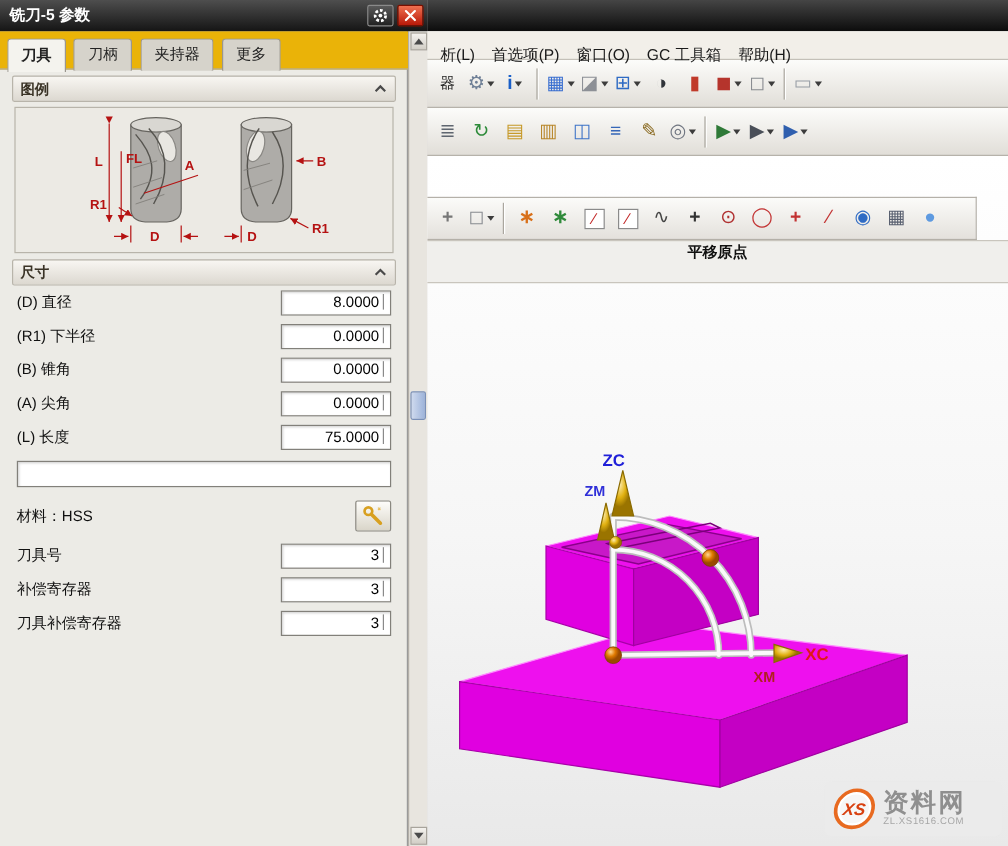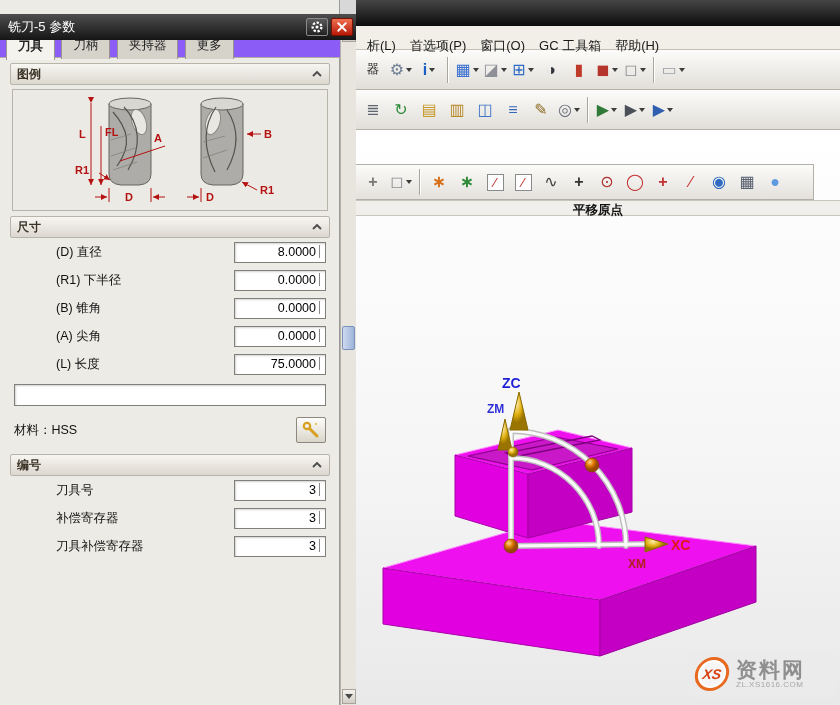--- a/index.html
+++ b/index.html
@@ -1,46 +1,46 @@
 <!DOCTYPE html>
 <html><head>
 <meta charset="utf-8">
 <style>
   * { box-sizing: border-box; margin: 0; padding: 0; }
   html,body { width:840px; height:705px; overflow:hidden; }
   body { position:relative; font-family:"Liberation Sans", sans-serif; background:#d8d8d8; }
 
   
   .dialog { position:absolute; left:0; top:0; width:340px; height:705px; background:#ecebe6; border-right:1px solid #9a9a9a; }
-  .dlg-title { position:absolute; left:0; top:14px; width:356px; height:26px; z-index:20;
+  .dlg-title { position:absolute; left:0; top:0; width:356px; height:26px; z-index:20;
     background:linear-gradient(#4e4e4e,#151515); color:#fff; display:flex; align-items:center;
-    font-size:13px; font-weight:normal; padding-left:8px; }
+    font-size:13px; font-weight:bold; padding-left:8px; }
   .dlg-title .spacer { flex:1; }
   .win-btn { width:22px; height:18px; margin-right:3px; display:flex; align-items:center; justify-content:center;
     border:1px solid #8a8a8a; border-radius:2px; cursor:pointer; }
   .gear-btn { background:linear-gradient(#5a5a5a,#222); }
   .close-btn { background:linear-gradient(#f07050,#b81808); border-color:#7a1000; }
 
-  .dlg-tabs { position:absolute; left:0; top:26px; width:340px; height:32px; background:#8b5cf6;
+  .dlg-tabs { position:absolute; left:0; top:26px; width:340px; height:32px; background:#eab308;
     border-bottom:1px solid #b0aca4; padding:5px 0 0 6px; z-index:5; }
   .tab { display:inline-block; padding:4px 11px 5px; font-size:12.5px; color:#222;
     background:#d6d3cb; border:1px solid #9a968e; border-bottom:none; border-radius:3px 3px 0 0; margin-right:2px; cursor:pointer; }
   .tab.active { background:#f4f3ee; font-weight:bold; position:relative; top:1px; padding-top:5px; }
 
   .dlg-body { position:absolute; left:0; top:58px; width:340px; bottom:0; overflow:hidden; }
 
   .sec-h { height:22px; margin:5px 10px 0; display:flex; align-items:center; padding:0 6px;
     background:linear-gradient(#f8f6f2,#dcd8d0); border:1px solid #b8b4aa; border-radius:2px;
     font-size:12px; font-weight:bold; color:#3a3326; cursor:pointer; }
   .sec-h svg { margin-left:auto; }
 
   .legend-box { margin:4px 12px 2px; height:122px; border:1px solid #b8b4aa; background:#eceae4; }
 
   .frow { display:flex; align-items:center; height:28px; padding:0 14px; font-size:12.5px; color:#111; }
-  .frow label { flex:1;margin-left:42px; }
+  .frow label { flex:1; }
   .numfield { width:92px; height:21px; border:1px solid #82807a; background:#fff; text-align:right;
     padding:0 9px 0 2px; font-size:12.5px; font-family:"Liberation Sans",sans-serif;
     box-shadow:inset 1px 1px 2px rgba(0,0,0,.18);
     background-image:linear-gradient(#8a8a8a,#8a8a8a); background-size:1px 70%;
     background-position:right 5px center; background-repeat:no-repeat; }
   .descfield { display:block; margin:6px 14px 2px; width:312px; height:22px; border:1px solid #82807a;
     background:#fff; padding:0 4px; font-size:12.5px; box-shadow:inset 1px 1px 2px rgba(0,0,0,.18); }
   .mat-row { display:flex; align-items:center; padding:9px 14px 6px; font-size:12.5px; color:#111; }
   .mat-btn { margin-left:auto; width:30px; height:26px; border:1px solid #8a8880; border-radius:2px;
     background:linear-gradient(#fefdfa,#d9d5c9); display:flex; align-items:center; justify-content:center; cursor:pointer; }
@@ -71,21 +71,21 @@
   .tlabel { font-size:12.5px; color:#222; padding:0 2px; }
   .dd { width:0; height:0; border-left:3.5px solid transparent; border-right:3.5px solid transparent;
     border-top:4px solid #3c3c3c; margin-left:2px; }
   .tsep { width:2px; height:26px; border-left:1px solid #aaa69e; border-right:1px solid #fff; margin:0 4px; }
 
   .viewport { position:absolute; left:0; top:130px; width:484px; height:575px; overflow:hidden;
     background:linear-gradient(#ffffff 0%, #f6f6f6 55%, #e9e9e9 100%); }
   .tb3 { position:absolute; left:0; top:34px; width:458px; height:36px;
     background:linear-gradient(#fbfbf9,#e4e1dc); border:1px solid #b4b0a8; border-left:none;
     display:flex; align-items:center; padding:0 3px; overflow:hidden; z-index:4; }
-  .vp-caption { position:absolute; left:0; top:70px; width:100%; height:16px; background:#f0efec;
+  .vp-caption { position:absolute; left:0; top:70px; width:100%; height:36px; background:#f0efec;
     border-top:1px solid #c9c5bd; border-bottom:1px solid #c9c5bd; text-align:center;
     font-size:12.5px; font-weight:bold; color:#111; line-height:19px; z-index:4; }
   .scene { position:absolute; left:0; top:0; }
 
   .watermark { position:absolute; right:5px; bottom:8px; width:148px; height:46px; z-index:6;
     background:rgba(234,234,234,.92); border-radius:6px; display:flex; align-items:center; padding:4px 8px; gap:7px; }
   .wm-logo { width:34px; height:34px; border-radius:50%; border:3px solid #e86a20; box-shadow:inset 0 0 0 2px #fff;
     display:flex; align-items:center; justify-content:center; font-style:italic; font-weight:bold;
     font-size:14px; color:#d84010; transform:skewX(-8deg); background:#f6f6f6; }
   .wm-text { display:flex; flex-direction:column; line-height:1.1; }
@@ -217,26 +217,20 @@
       <span>材料：HSS</span>
       <span class="mat-btn">
         <svg width="20" height="20" viewBox="0 0 20 20">
           <circle cx="6" cy="6" r="3.2" fill="none" stroke="#d8a020" stroke-width="2.2"></circle>
           <line x1="8.5" y1="8.5" x2="16" y2="16" stroke="#d8a020" stroke-width="3" stroke-linecap="round"></line>
           <path d="M14,3 L16,5 M16,3 L14,5" stroke="#e8c060" stroke-width="1"></path>
         </svg>
       </span>
     </div>
 
-    <div class="sec-h">
-      <span>编号</span>
-      <svg width="12" height="10" viewBox="0 0 12 10">
-        <polyline points="2,7 6,3 10,7" fill="none" stroke="#4a4a4a" stroke-width="1.8"></polyline>
-      </svg>
-    </div>
 
     <div class="frow">
       <label>刀具号</label>
       <input class="numfield" value="3" style="">
     </div>
     <div class="frow">
       <label>补偿寄存器</label>
       <input class="numfield" value="3" style="">
     </div>
     <div class="frow">

